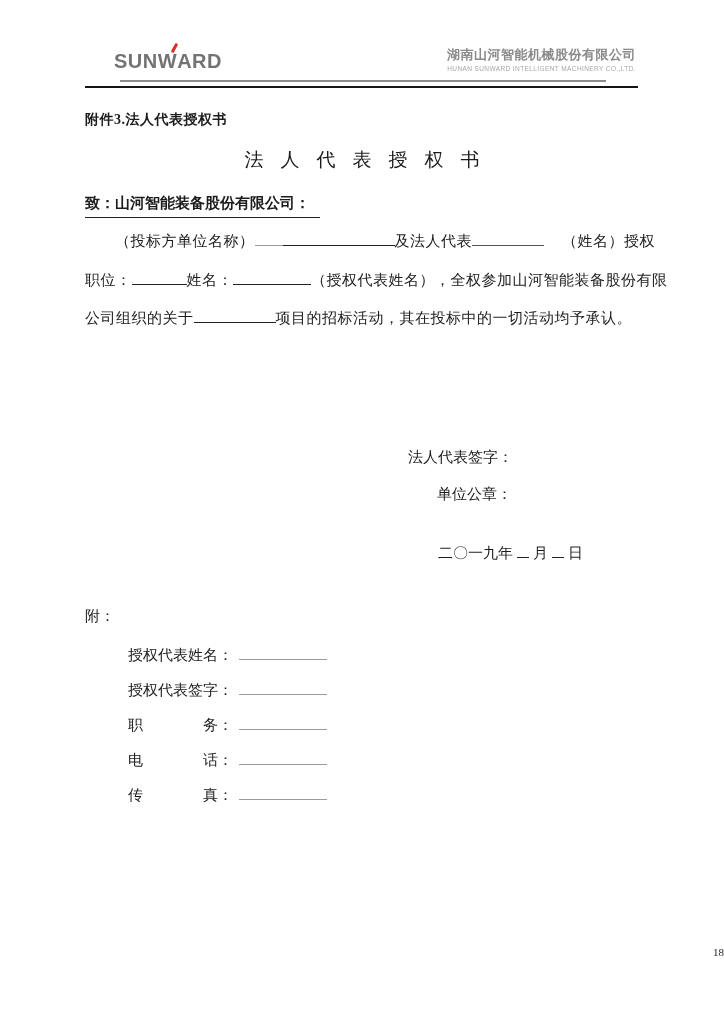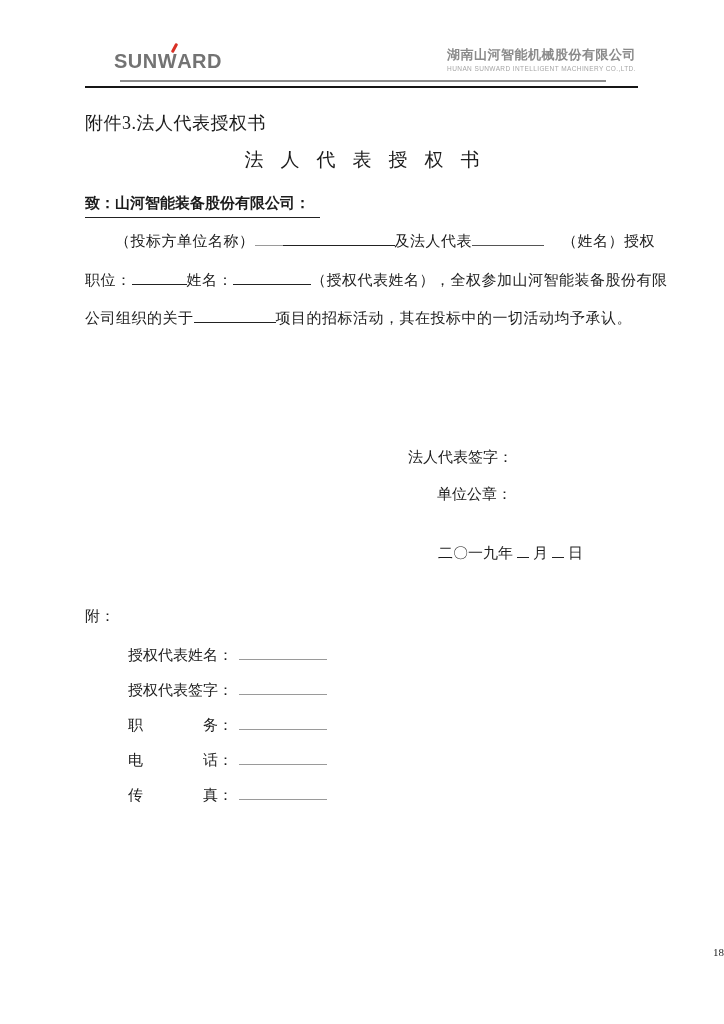--- a/index.html
+++ b/index.html
@@ -21,36 +21,36 @@
   .logo .w-wrap{position:relative;display:inline-block;}
   .logo .red-accent{
     position:absolute;top:-7px;right:1px;
     width:3px;height:10px;
     background:#d93025;
     transform:rotate(28deg);
     border-radius:1px;
   }
   .company{
     position:absolute;right:88px;top:46px;
-    text-align:center;white-space:nowrap;
+    text-align:right;white-space:nowrap;
   }
   .company-cn{
     font-family:"Liberation Sans","DejaVu Sans",sans-serif;
     font-weight:700;font-size:13px;color:#8a8a8a;letter-spacing:0.5px;
   }
   .company-en{
     font-family:"Liberation Sans","DejaVu Sans",sans-serif;
     font-size:6.5px;color:#a6a6a6;letter-spacing:0.4px;margin-top:1px;
   }
   .rule-gray{position:absolute;left:120px;top:80px;width:486px;height:2px;background:#8c8c8c;}
   .rule-black{position:absolute;left:85px;top:86px;width:553px;height:2px;background:#161616;}
   
   .attachment-heading{
     position:absolute;left:85px;top:111px;
-    font-size:18px;font-weight:400;letter-spacing:0.5px;
+    font-size:14px;font-weight:700;letter-spacing:0.5px;
   }
   .doc-title{
     position:absolute;left:0;top:147px;width:100%;
     text-align:center;font-size:19px;font-weight:400;
     letter-spacing:17px;text-indent:17px;white-space:nowrap;
   }
   .addressee{
     position:absolute;left:85px;top:194px;
     font-size:15px;font-weight:600;
   }

